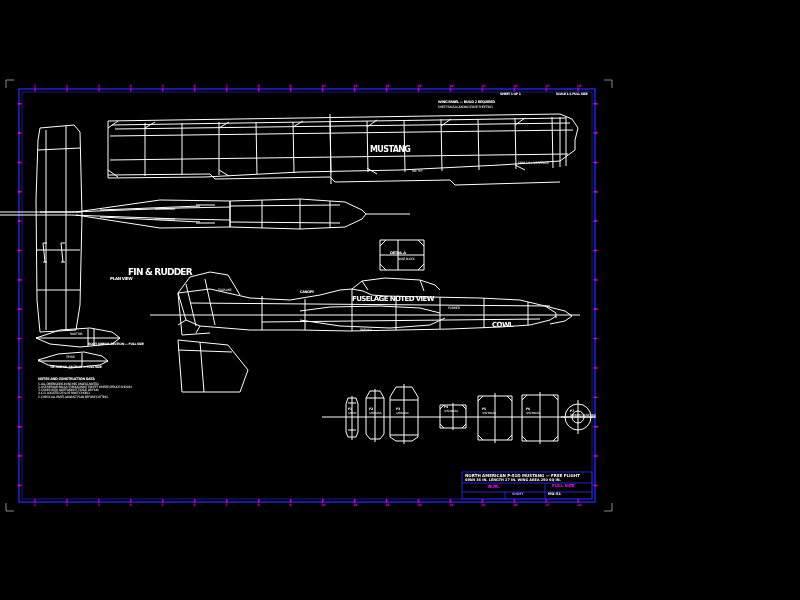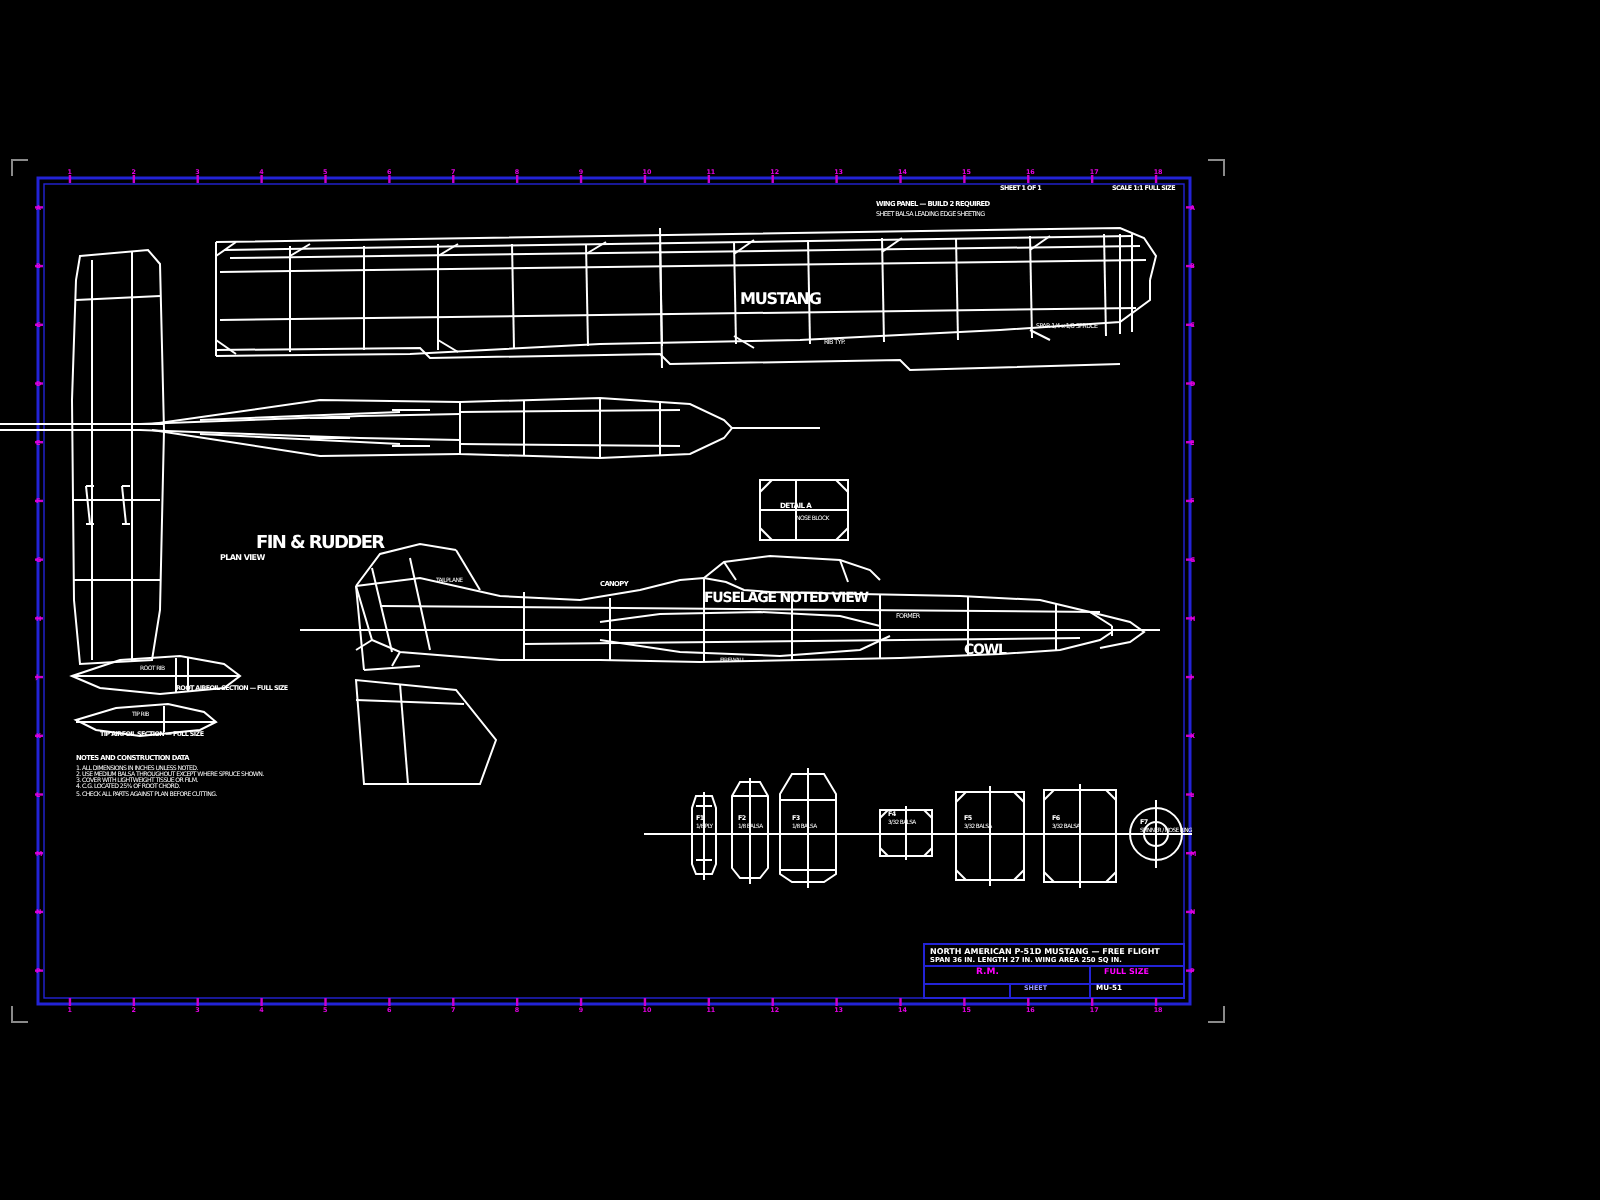--- a/index.html
+++ b/index.html
@@ -381,21 +381,21 @@
   <div class="tinytxt" style="left:412px;top:170px;font-size:3.2px;font-weight:normal;">RIB TYP.</div>
   <div class="tinytxt" style="left:518px;top:162px;font-size:3.2px;font-weight:normal;">SPAR 1/4 x 1/8 SPRUCE</div>
 
   <div class="tinytxt" style="left:110px;top:268px;font-size:9px;letter-spacing:-0.8px;margin-left:18px;">FIN &amp; RUDDER</div>
   <div class="tinytxt" style="left:110px;top:277px;font-size:4px;">PLAN VIEW</div>
 
   <div class="tinytxt" style="left:390px;top:252px;font-size:3.6px;">DETAIL A</div>
 
   <div class="tinytxt" style="left:352px;top:296px;font-size:7px;letter-spacing:-0.6px;">FUSELAGE NOTED VIEW</div>
   <div class="tinytxt" style="left:300px;top:291px;font-size:3.4px;">CANOPY</div>
-  <div class="tinytxt" style="left:482px;top:322px;font-size:7px;letter-spacing:-0.6px;text-align:center;">COWL</div>
+  <div class="tinytxt" style="left:492px;top:322px;font-size:7px;letter-spacing:-0.6px;text-align:center;">COWL</div>
   <div class="tinytxt" style="left:448px;top:307px;font-size:3.2px;font-weight:normal;">FORMER</div>
   <div class="tinytxt" style="left:218px;top:289px;font-size:3px;font-weight:normal;">TAILPLANE</div>
   <div class="tinytxt" style="left:360px;top:329px;font-size:3px;font-weight:normal;">FIREWALL</div>
   <div class="tinytxt" style="left:398px;top:258px;font-size:3px;font-weight:normal;">NOSE BLOCK</div>
 
   <div class="tinytxt" style="left:70px;top:333px;font-size:3px;font-weight:normal;">ROOT RIB</div>
   <div class="tinytxt" style="left:88px;top:343px;font-size:3.2px;">ROOT AIRFOIL SECTION — FULL SIZE</div>
   <div class="tinytxt" style="left:66px;top:356px;font-size:3px;font-weight:normal;">TIP RIB</div>
   <div class="tinytxt" style="left:50px;top:366px;font-size:3.2px;">TIP AIRFOIL SECTION — FULL SIZE</div>
 

